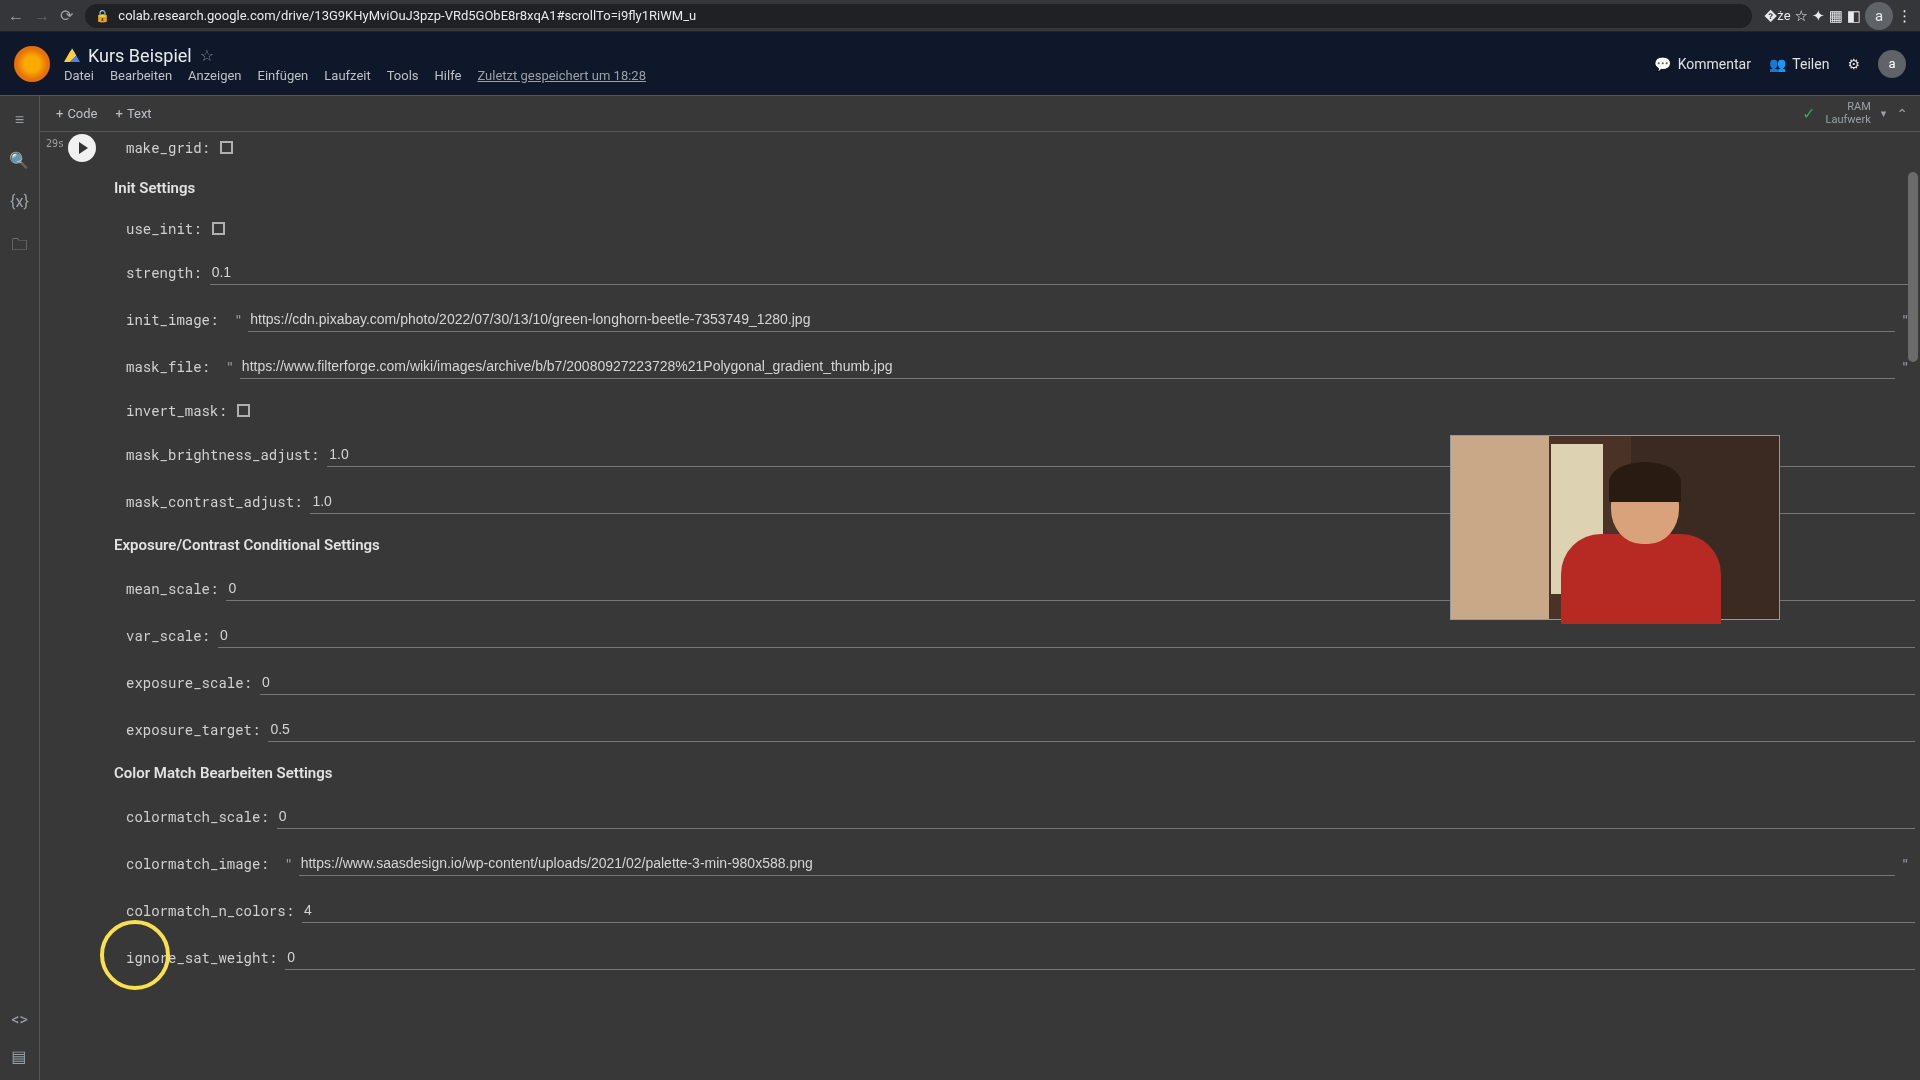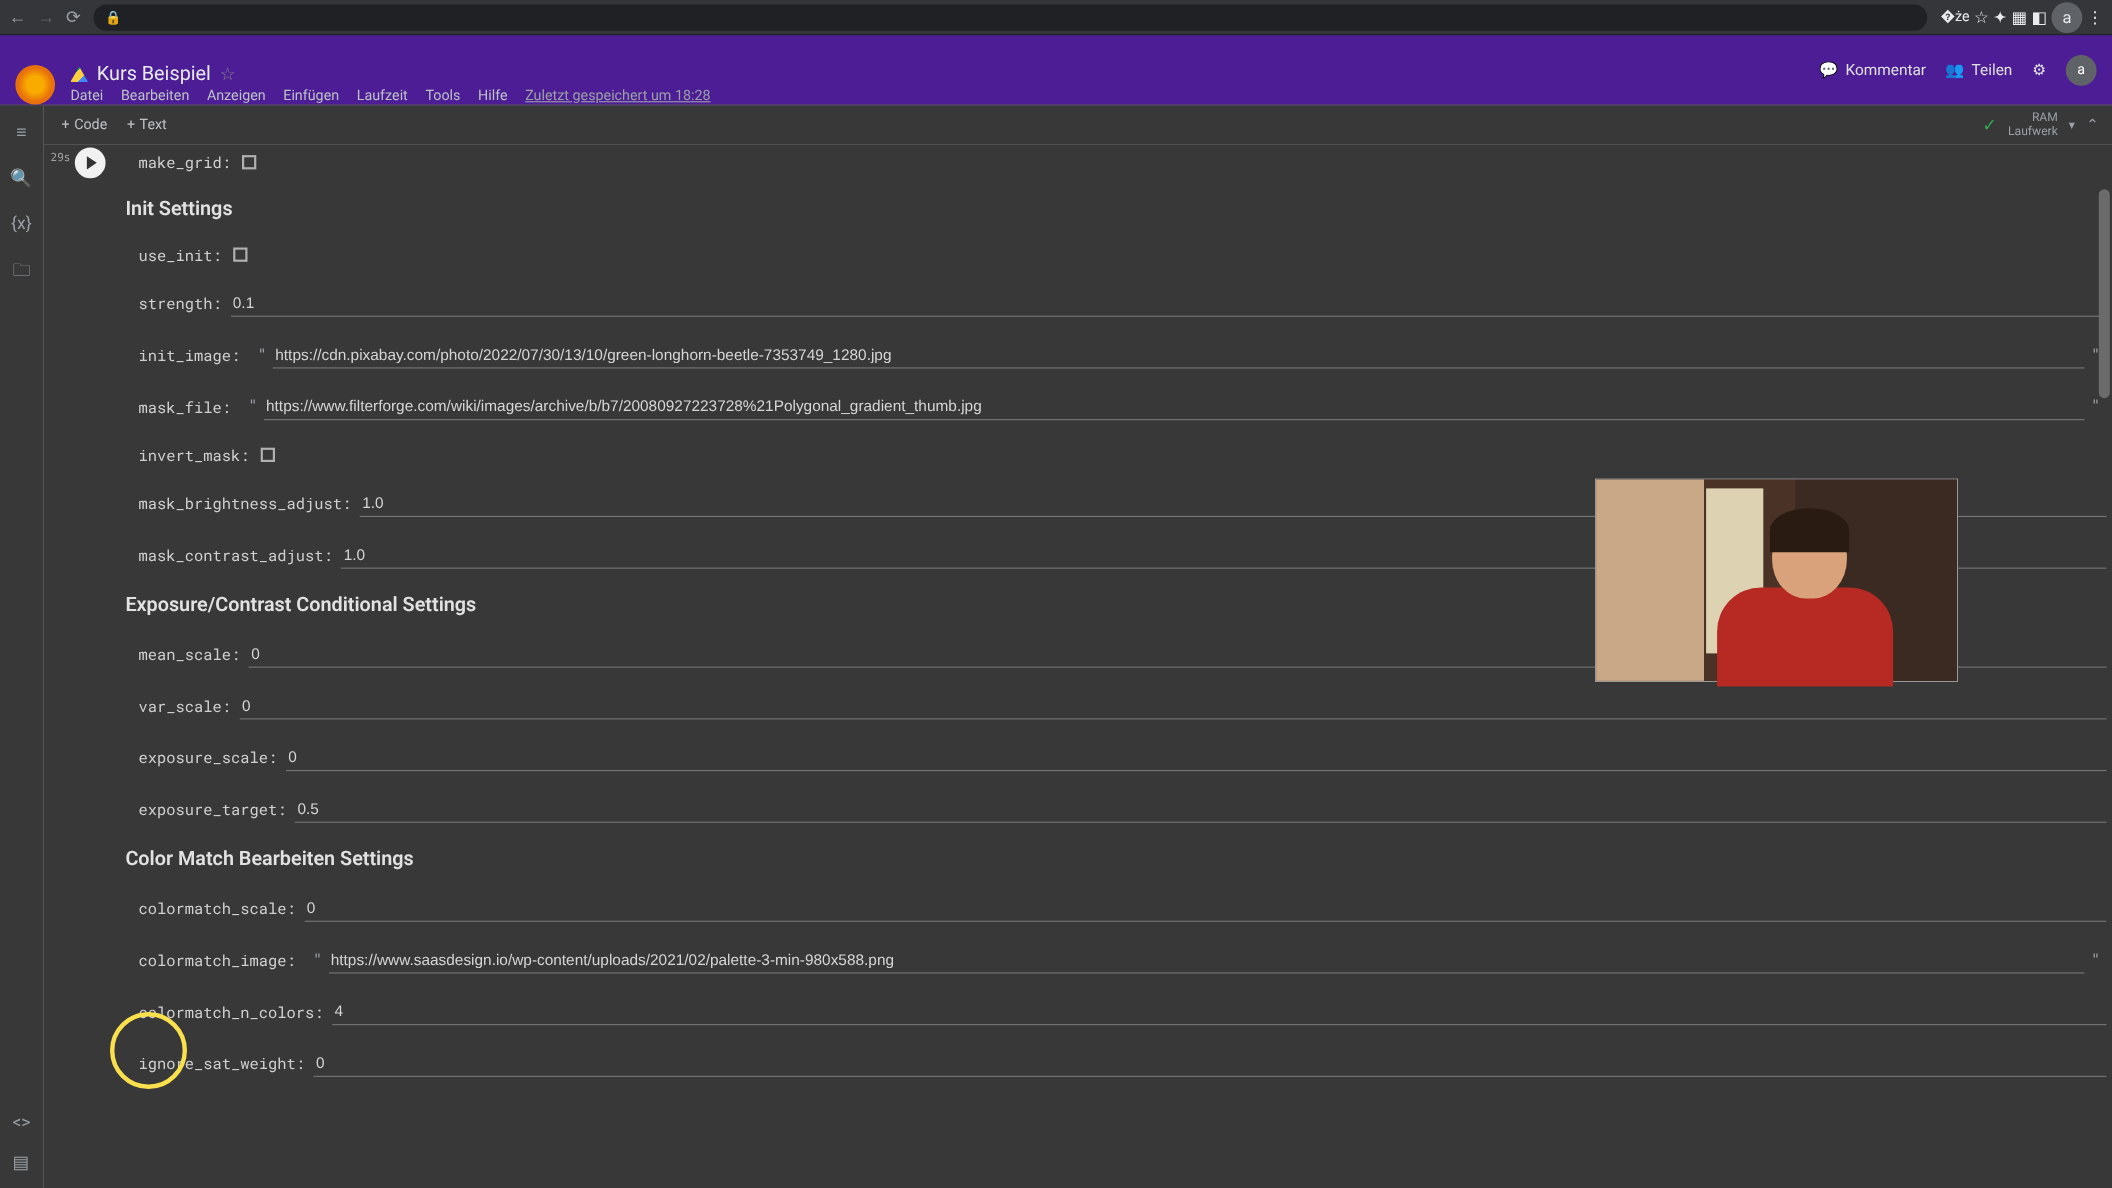--- a/index.html
+++ b/index.html
@@ -37,23 +37,23 @@
   font-size: 13px;
   gap: 8px;
 }
 .lock { color: #9aa0a6; font-size: 12px; }
 .browser-icons { display: flex; gap: 4px; align-items: center; }
 .browser-icons span { color: #e8eaed; font-size: 15px; }
 
 
 .colab-header {
   height: 64px;
-  background: #4c1d95;
+  background: #0f172a;
   display: flex;
-  align-items: flex-end;
+  align-items: center;
   padding: 0 14px;
   border-bottom: 1px solid #555;
   position: relative;
 }
 .colab-logo {
   width: 36px; height: 36px;
   border-radius: 50%;
   background: radial-gradient(circle at 50% 50%, #F9AB00 30%, #E8710A 60%);
   margin-right: 14px;
   position: relative;
@@ -124,21 +124,21 @@
 .checkbox {
   width:13px; height:13px; border:2px solid #b0b0b0; margin-left:10px; background:#383838;
 }
 .text-input {
   margin-left:8px; flex:1; border:none; border-bottom:1px solid #777;
   background:transparent; color:#d5d5d5; font-size:14px; padding:4px 2px;
 }
 .str-input-wrap { margin-left:10px; flex:1; display:flex; align-items:center; }
 .quote { color:#9aa0a6; font-family:monospace; padding:0 6px; }
 .section-head {
-  font-weight:600; font-size:18px; color:#e2e2e2; margin: 10px 0 22px -12px;
+  font-weight:600; font-size:15px; color:#e2e2e2; margin: 10px 0 22px -12px;
 }
 
 
 .yellow-circle {
   position:absolute;
   border:4px solid #f9e04c; border-radius:50%;
   width:70px; height:70px;
   pointer-events:none;
 }
 
@@ -164,20 +164,21 @@
 <body>
 
 <div class="browser-bar">
   <div class="nav-arrows">
     <span>←</span>
     <span style="opacity:.4">→</span>
     <span>⟳</span>
   </div>
   <div class="url-bar">
     <span class="lock">🔒</span>
+    <span>colab.research.google.com/drive/13G9KHyMviOuJ3pzp-VRd5GObE8r8xqA1#scrollTo=i9fly1RiWM_u</span>
   </div>
   <div class="browser-icons">
     <span style="font-size:13px">�że</span>
     <span>☆</span>
     <span>✦</span>
     <span>▦</span>
     <span>◧</span>
     <span class="avatar">a</span>
     <span>⋮</span>
   </div>

